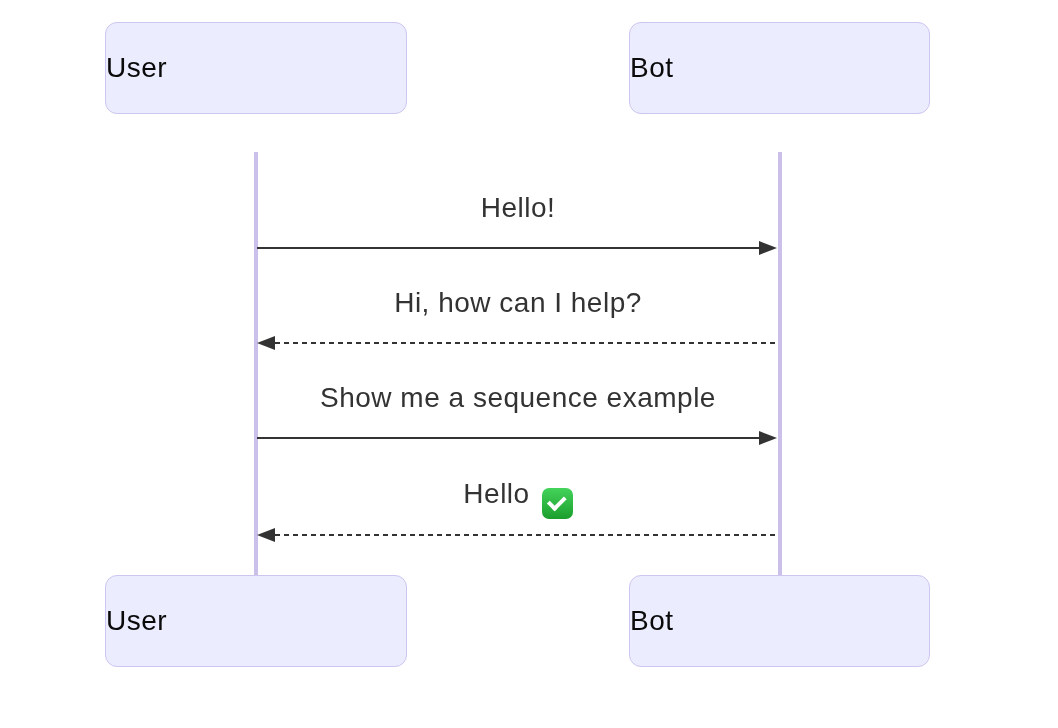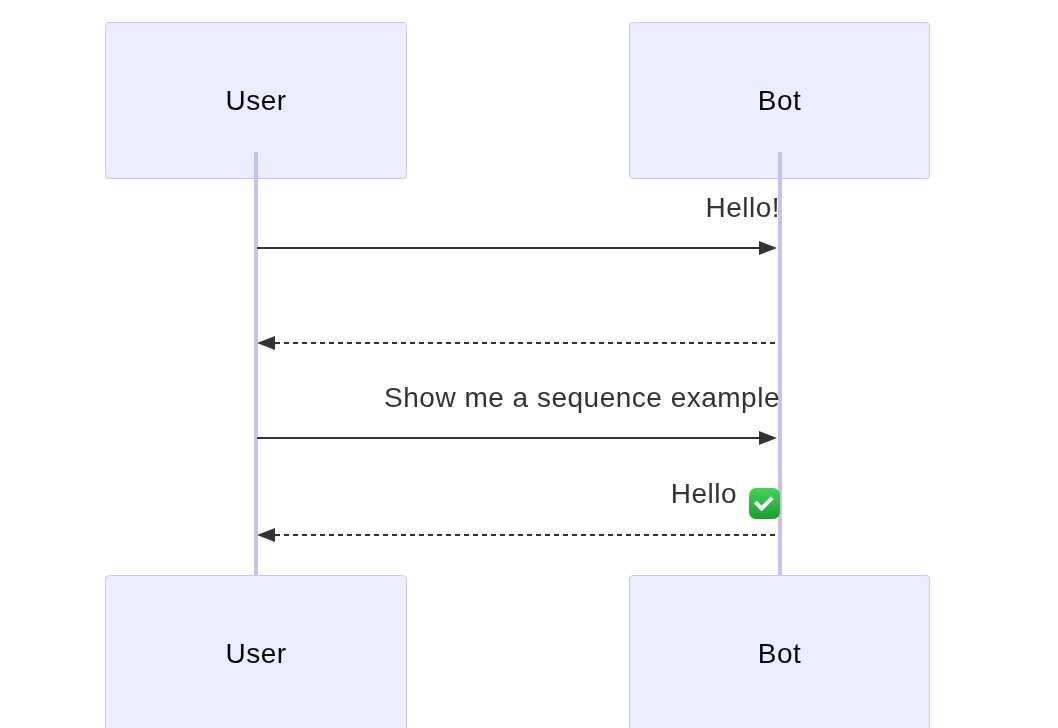--- a/index.html
+++ b/index.html
@@ -9,28 +9,28 @@
   }
   .canvas {
     position: relative;
     width: 1058px;
     height: 728px;
     background: var(--color-background, #ffffff);
     overflow: hidden;
   }
   .actor-box {
     position: absolute;
-    height: 157px;
+    height: 92px;
     background: var(--color-actor-fill, #ECECFF);
     border: 1.5px solid var(--color-actor-border, #CCC6F0);
-    border-radius: 4px;
+    border-radius: 12px;
     box-sizing: border-box;
     display: flex;
     align-items: center;
-    justify-content: center;
+    justify-content: flex-start;
     font-size: 28px;
     letter-spacing: 0.5px;
     color: var(--color-actor-text, #0A0A0A);
   }
   .actor-user-top    { left: 105px; top: 22px;  width: 302px; }
   .actor-bot-top     { left: 629px; top: 22px;  width: 301px; }
   .actor-user-bottom { left: 105px; top: 575px; width: 302px; }
   .actor-bot-bottom  { left: 629px; top: 575px; width: 301px; }
 
   .lifeline {
@@ -42,21 +42,21 @@
   }
   .lifeline-user { left: 254px; }
   .lifeline-bot  { left: 778px; }
 
   .msg-label {
     position: absolute;
     left: 256px;
     width: 524px;
     height: 36px;
     line-height: 36px;
-    text-align: right;
+    text-align: center;
     font-size: 28px;
     letter-spacing: 0.5px;
     color: var(--color-message-text, #333333);
     white-space: nowrap;
   }
   .msg-label-1 { top: 190px; }
   .msg-label-2 { top: 285px; }
   .msg-label-3 { top: 380px; }
   .msg-label-4 { top: 476px; }
 
@@ -120,20 +120,21 @@
     <span>Bot</span>
   </div>
 
   <div class="lifeline lifeline-user"></div>
   <div class="lifeline lifeline-bot"></div>
 
   <div class="msg-label msg-label-1">Hello!</div>
   <div class="msg-line solid msg-line-1"></div>
   <div class="arrowhead right arrowhead-1"></div>
 
+  <div class="msg-label msg-label-2">Hi, how can I help?</div>
   <div class="msg-line dashed msg-line-2"></div>
   <div class="arrowhead left arrowhead-2"></div>
 
   <div class="msg-label msg-label-3">Show me a sequence example</div>
   <div class="msg-line solid msg-line-3"></div>
   <div class="arrowhead right arrowhead-3"></div>
 
   <div class="msg-label msg-label-4">
     <span>Hello</span><span class="check-icon">
         <span class="check-glyph"></span>

